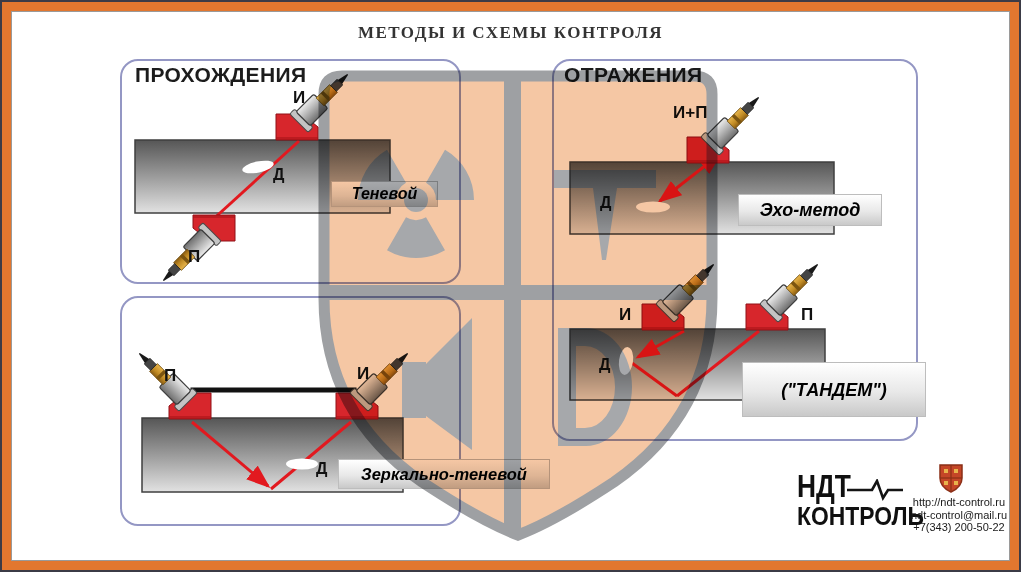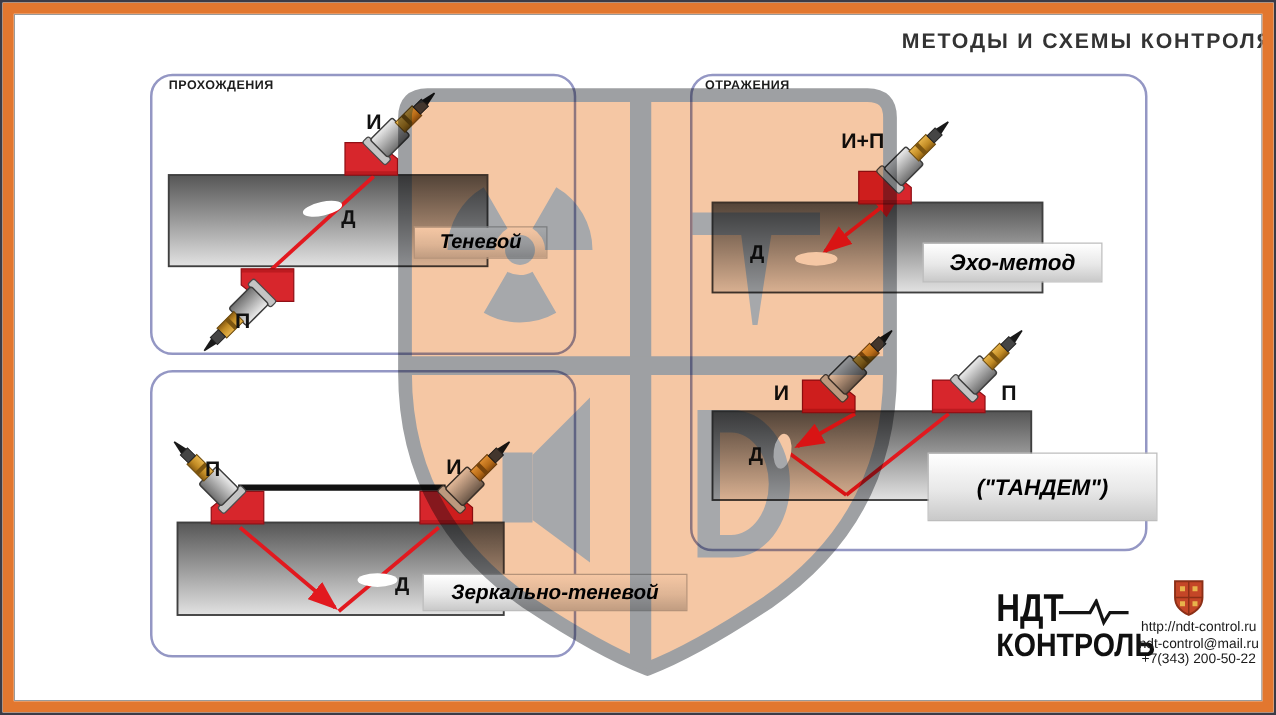--- a/index.html
+++ b/index.html
@@ -1,27 +1,27 @@
 <!DOCTYPE html>
 <html><head>
 <meta charset="utf-8">
 <style>
   html,body{margin:0;padding:0;background:#555;}
   .page{position:relative;width:1021px;height:572px;background:#fff;overflow:hidden;
         border:2px solid #3b3b46;box-sizing:border-box;
         font-family:"Liberation Sans","DejaVu Sans",sans-serif;}
   .frame{position:absolute;inset:0;border:9px solid #E2772F;box-sizing:border-box;
          box-shadow:inset 0 0 0 1px #9a9a9a;pointer-events:none;z-index:8;}
-  .title{position:absolute;left:0;right:0;top:21px;text-align:right;
-         font-size:17px;font-weight:bold;color:#333;letter-spacing:1.5px;z-index:3;}
+  .title{position:absolute;left:0;right:0;top:21px;text-align:center;
+         font-size:17px;font-weight:bold;color:#333;letter-spacing:1.5px;z-index:3;font-family:Liberation Serif, serif;}
   .panel{position:absolute;border:2px solid #9497C4;border-radius:18px;box-sizing:border-box;z-index:1;}
   #panel-transmission{left:118px;top:57px;width:341px;height:225px;}
   #panel-reflection{left:550px;top:57px;width:366px;height:382px;}
   #panel-combined{left:118px;top:294px;width:341px;height:230px;}
-  .hdr{position:absolute;font-size:10px;font-weight:bold;color:#1c1c1c;letter-spacing:.4px;z-index:3;}
+  .hdr{position:absolute;font-size:21px;font-weight:bold;color:#1c1c1c;letter-spacing:.4px;z-index:3;}
   .plbl{position:absolute;font-size:17px;font-weight:bold;color:#111;z-index:3;}
   .svg-layer{position:absolute;left:0;top:0;z-index:2;}
   .plate{position:absolute;display:flex;flex-direction:column;align-items:center;justify-content:center;
          background:linear-gradient(180deg,#ffffff 0%,#e8e8e8 55%,#c9c9c9 100%);
          border:1px solid #bdbdbd;z-index:3;color:#000;font-weight:bold;font-style:italic;text-align:center;}
   .plate .u{}
   #plate-shadow{left:329px;top:179px;width:105px;height:24px;font-size:16px;}
   #plate-echo{left:736px;top:192px;width:142px;height:30px;font-size:18px;}
   #plate-tandem{left:740px;top:360px;width:182px;height:53px;font-size:18px;line-height:24px;}
   #plate-mirror{left:336px;top:457px;width:210px;height:28px;font-size:16.5px;}

